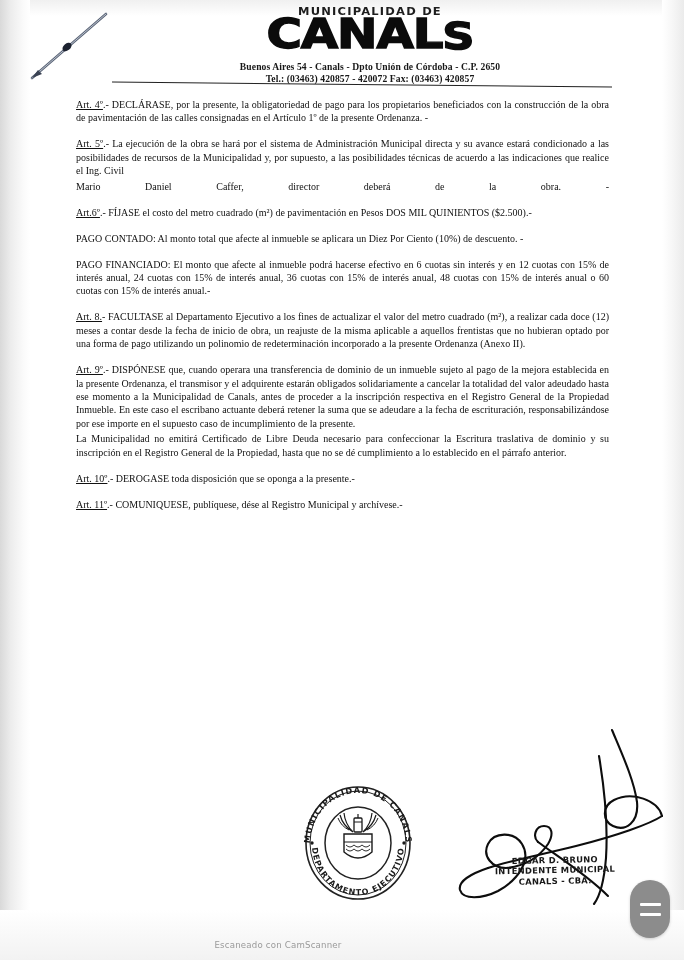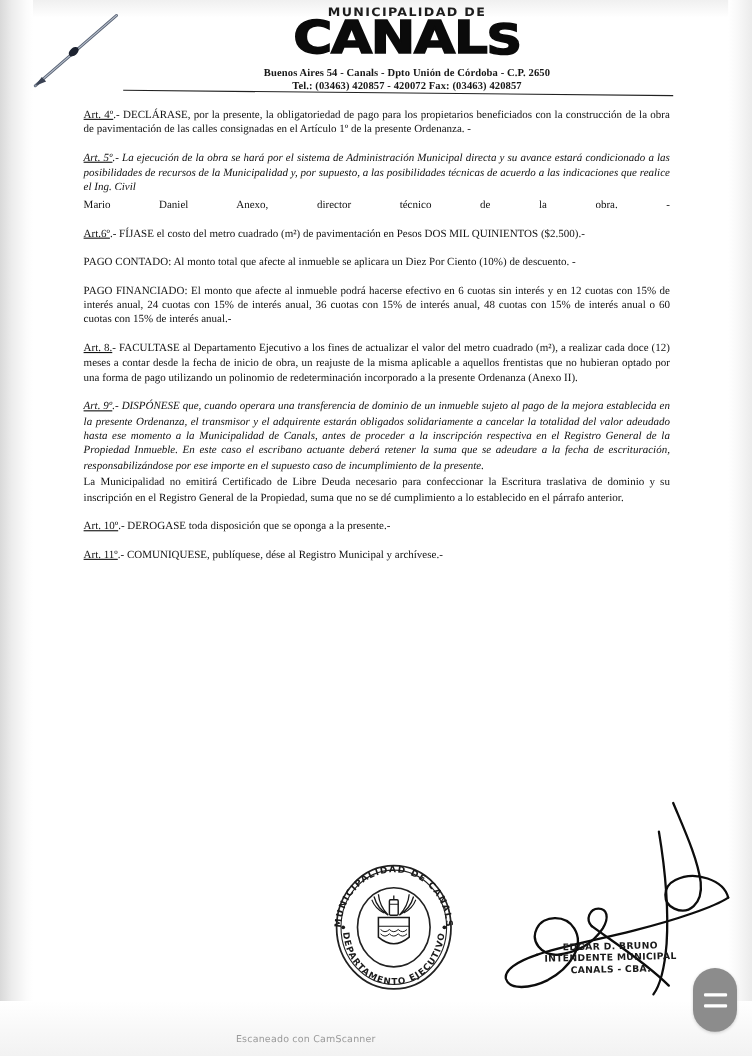--- a/index.html
+++ b/index.html
@@ -106,21 +106,21 @@
     width: 533px;
   }
   .para {
     font-size: 10px;
     line-height: 1.345;
     color: #111;
     text-align: justify;
     margin: 0 0 12.5px 0;
     text-indent: 0;
   }
-  .para.tight { margin-bottom: 2px; font-style: italic; }
+  .para.tight { margin-bottom: 2px; }
   .art-label {
     text-decoration: underline;
     white-space: nowrap;
   }
   .spread-line {
     display: block;
     text-align: justify;
     text-align-last: justify;
   }
 
@@ -218,34 +218,34 @@
     <div class="addr" style="margin-top:0">Tel.: (03463) 420857 - 420072 Fax: (03463) 420857</div>
   </div>
   <div class="rule"></div>
 
   <div class="doc-body">
 
     <p class="para"><span class="art-label">Art. 4º</span><span>.- DECLÁRASE, por la presente, la obligatoriedad de pago para los propietarios beneficiados con la construcción de la obra de pavimentación de las calles consignadas en el Artículo 1º de la presente Ordenanza. -</span></p>
 
     <p class="para tight"><span class="art-label">Art. 5º</span><span>.- La ejecución de la obra se hará por el sistema de Administración Municipal directa y su avance estará condicionado a las posibilidades de recursos de la Municipalidad y, por supuesto, a las posibilidades técnicas de acuerdo a las indicaciones que realice el Ing. Civil</span></p>
     <p class="para">
-        <span class="spread-line">Mario Daniel Anexo, director técnico de la obra. -</span>
+        <span class="spread-line">Mario Daniel Caffer, director deberá de la obra. -</span>
       </p>
 
     <p class="para"><span class="art-label">Art.6º</span><span>.- FÍJASE el costo del metro cuadrado (m²) de pavimentación en Pesos DOS MIL QUINIENTOS ($2.500).-</span></p>
 
 
     <p class="para">PAGO CONTADO: Al monto total que afecte al inmueble se aplicara un Diez Por Ciento (10%) de descuento. -</p>
 
     <p class="para">PAGO FINANCIADO: El monto que afecte al inmueble podrá hacerse efectivo en 6 cuotas sin interés y en 12 cuotas con 15% de interés anual, 24 cuotas con 15% de interés anual, 36 cuotas con 15% de interés anual, 48 cuotas con 15% de interés anual o 60 cuotas con 15% de interés anual.-</p>
 
     <p class="para"><span class="art-label">Art. 8.</span><span>- FACULTASE al Departamento Ejecutivo a los fines de actualizar el valor del metro cuadrado (m²), a realizar cada doce (12) meses a contar desde la fecha de inicio de obra, un reajuste de la misma aplicable a aquellos frentistas que no hubieran optado por una forma de pago utilizando un polinomio de redeterminación incorporado a la presente Ordenanza (Anexo II).</span></p>
 
     <p class="para tight"><span class="art-label">Art. 9º</span><span>.- DISPÓNESE que, cuando operara una transferencia de dominio de un inmueble sujeto al pago de la mejora establecida en la presente Ordenanza, el transmisor y el adquirente estarán obligados solidariamente a cancelar la totalidad del valor adeudado hasta ese momento a la Municipalidad de Canals, antes de proceder a la inscripción respectiva en el Registro General de la Propiedad Inmueble. En este caso el escribano actuante deberá retener la suma que se adeudare a la fecha de escrituración, responsabilizándose por ese importe en el supuesto caso de incumplimiento de la presente.</span></p>
-    <p class="para">La Municipalidad no emitirá Certificado de Libre Deuda necesario para confeccionar la Escritura traslativa de dominio y su inscripción en el Registro General de la Propiedad, suma que no se dé cumplimiento a lo establecido en el párrafo anterior.</p>
+    <p class="para">La Municipalidad no emitirá Certificado de Libre Deuda necesario para confeccionar la Escritura traslativa de dominio y su inscripción en el Registro General de la Propiedad, hasta que no se dé cumplimiento a lo establecido en el párrafo anterior.</p>
 
     <p class="para"><span class="art-label">Art. 10º</span><span>.- DEROGASE toda disposición que se oponga a la presente.-</span></p>
 
     <p class="para"><span class="art-label">Art. 11º</span><span>.- COMUNIQUESE, publíquese, dése al Registro Municipal y archívese.-</span></p>
   </div>
 
   <svg class="seal" viewBox="0 0 124 122">
     <defs>
       <path id="arcTop" d="M 14,63 A 48,52 0 0 1 110,63" fill="none"></path>
       <path id="arcBot" d="M 16,63 A 46,50 0 0 0 108,63" fill="none"></path>

